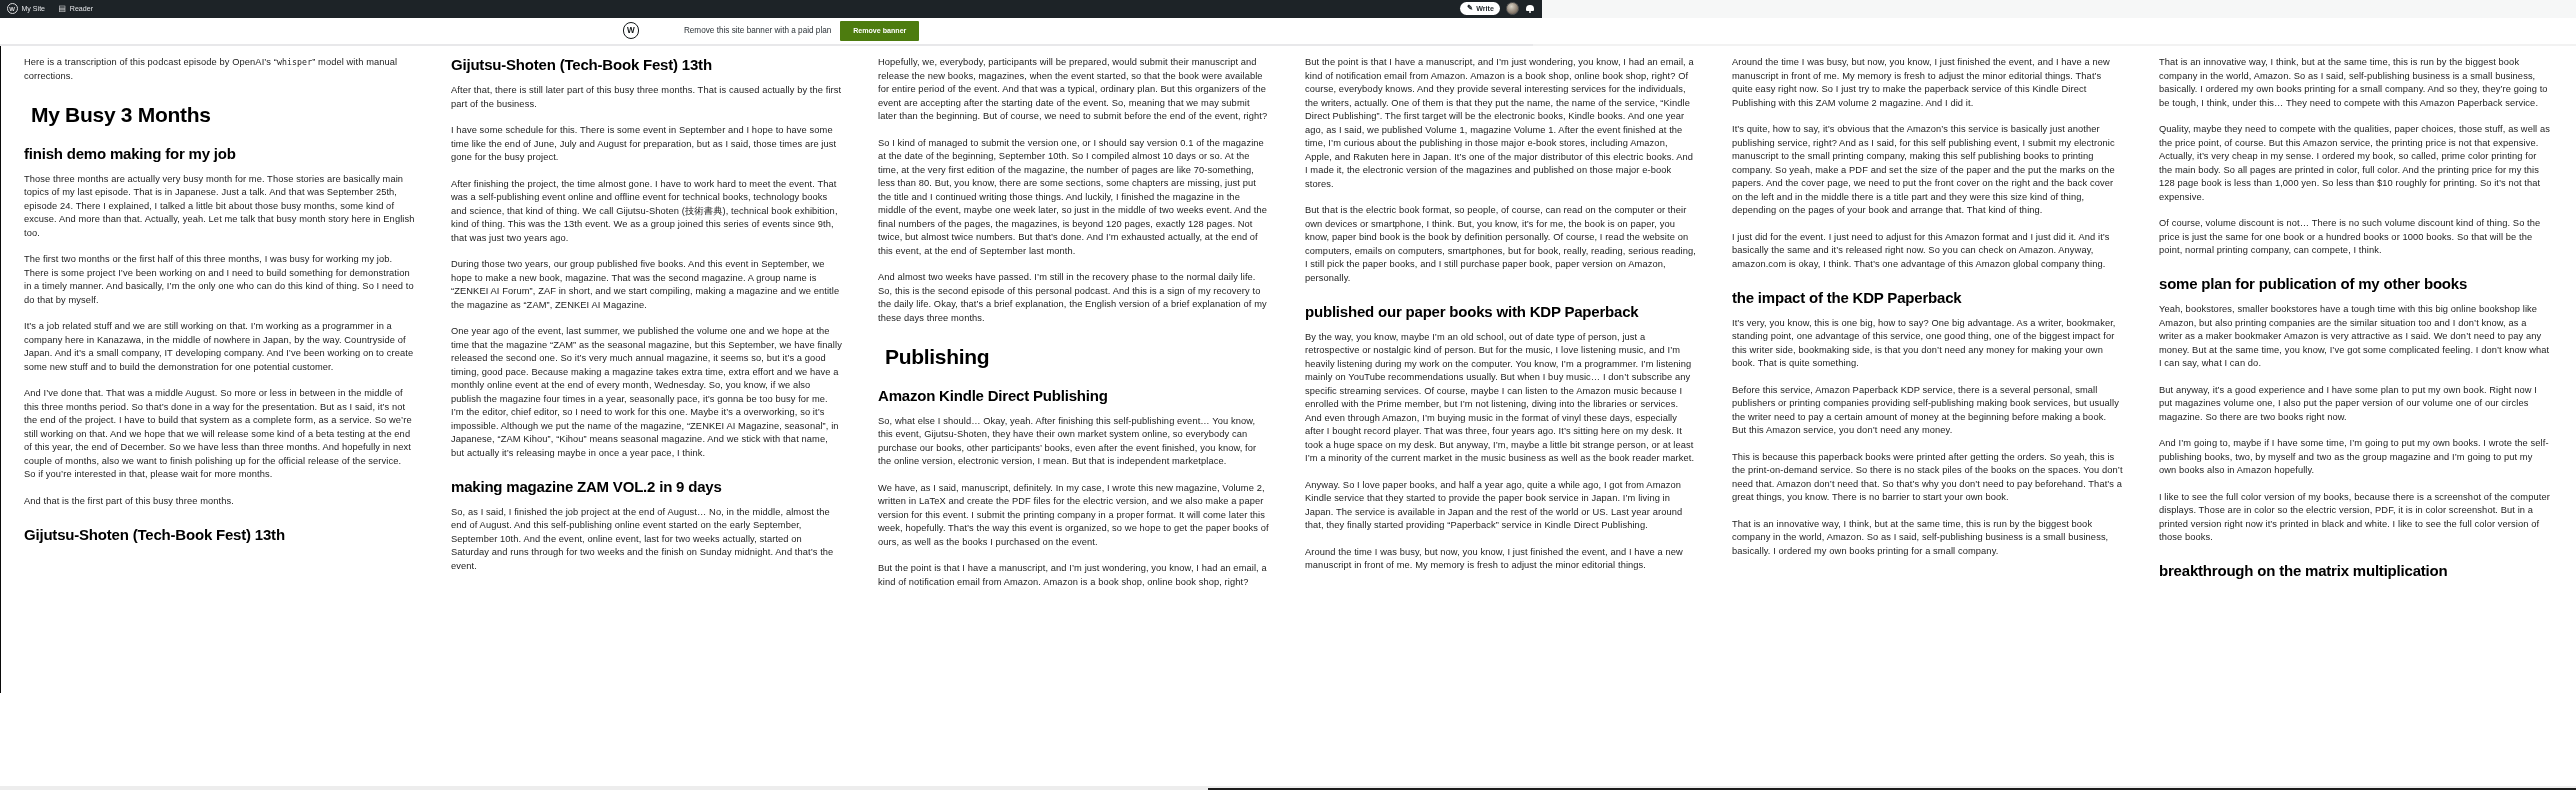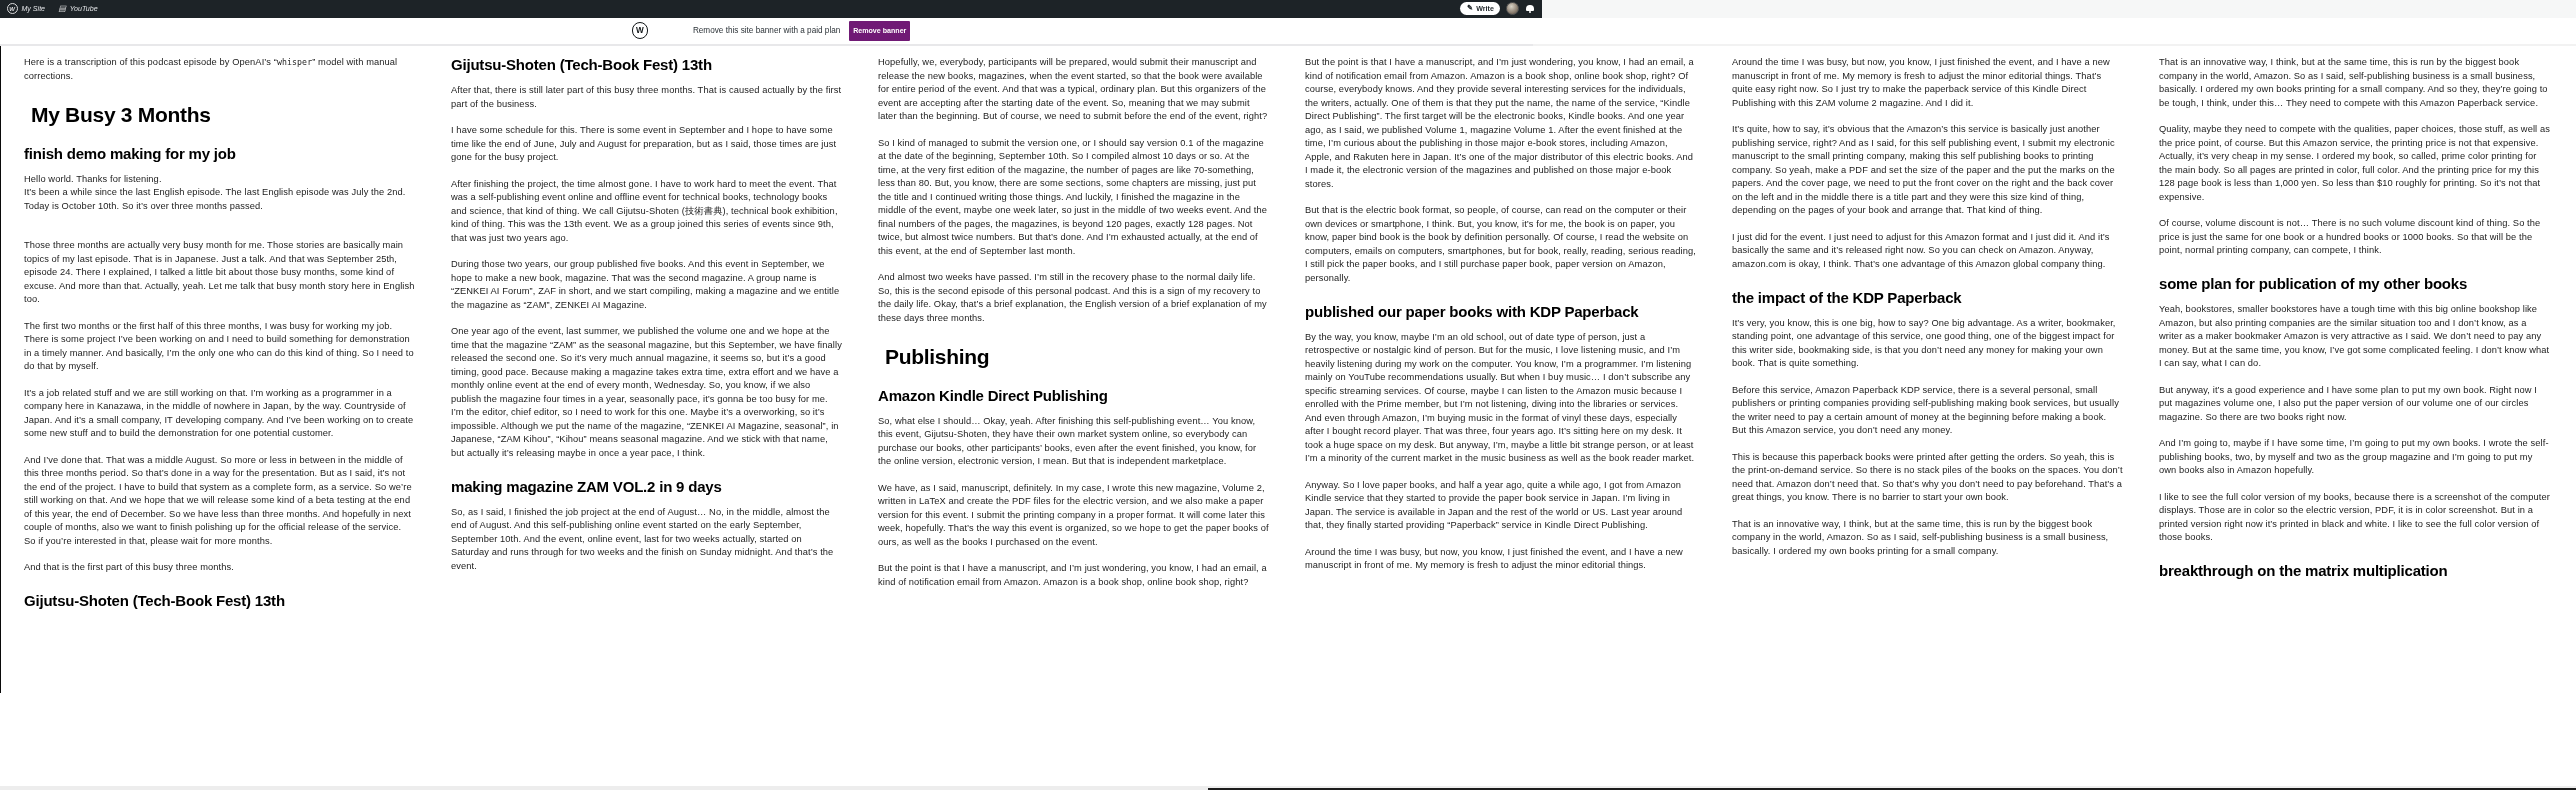--- a/index.html
+++ b/index.html
@@ -6,21 +6,21 @@
   body{
     position:relative;width:2576px;height:791px;overflow:hidden;
     background:#ffffff;font-family:"Liberation Sans",sans-serif;
   }
   
   .topbar{
     position:absolute;left:0;top:0;width:1542px;height:17.6px;
     background:#1d2327;display:flex;align-items:center;color:#dcdcde;
     font-size:7.1px;z-index:5;
   }
-  .tb-item{display:flex;align-items:center;gap:3.8px;padding:0 6.6px;height:100%;cursor:pointer;font-style:italic;}
+  .tb-item{display:flex;align-items:center;gap:3.8px;padding:0 6.6px;height:100%;cursor:pointer;}
   .tb-label{color:#e2e4e7;}
   .wp-badge{
     width:11px;height:11px;border:0.9px solid #dcdcde;border-radius:50%;
     display:flex;align-items:center;justify-content:center;
     font-weight:bold;font-size:6px;color:#dcdcde;box-sizing:border-box;
   }
   .reader-glyph{font-size:8.2px;line-height:1;color:#dcdcde;}
   .tb-spacer{flex:1;}
   .write-btn{
     display:flex;align-items:center;gap:3.3px;height:13px;padding:0 6.6px;
@@ -50,22 +50,22 @@
     position:absolute;left:0;top:17.6px;width:1542px;height:26px;background:#ffffff;
     display:flex;align-items:center;justify-content:center;gap:8.8px;
   }
   .banner-wp{
     width:16.5px;height:16.5px;border:1.3px solid #101517;border-radius:50%;
     display:flex;align-items:center;justify-content:center;
     font-weight:bold;font-size:8.2px;color:#101517;box-sizing:border-box;flex:0 0 auto;
   }
   .banner-text{font-size:8.2px;color:#2c3338;padding-left:36px;}
   .banner-btn{
-    background:#701a75;color:#ffffff;border:none;border-radius:1.1px;
-    font-size:7.1px;font-weight:600;padding:6px 4px;cursor:pointer;
+    background:#4d7c0f;color:#ffffff;border:none;border-radius:1.1px;
+    font-size:7.1px;font-weight:600;padding:6px 13px;cursor:pointer;
     font-family:"Liberation Sans",sans-serif;
   }
   .divider-left{position:absolute;top:44px;left:0;width:1533px;height:1.6px;background:#e8e8ea;}
   .divider-right{position:absolute;top:44px;left:1533px;right:0;height:1.6px;background:#f2f2f2;}
   
   .left-edge-line{position:absolute;left:0;top:46px;width:1.1px;height:647px;background:#0a0a0a;}
   .hscroll-track{position:absolute;left:0;right:0;bottom:0;height:5px;background:rgba(236,236,236,0.92);}
   .hscroll-thumb{position:absolute;left:1208px;right:0;bottom:0;height:3.3px;background:#1c1c1c;}
   
   .content{position:absolute;left:24px;top:56px;display:flex;gap:36px;}
@@ -89,21 +89,21 @@
 </head>
 <body>
 
 <div class="topbar">
   <div class="tb-item">
     <span class="wp-badge">W</span>
     <span class="tb-label">My Site</span>
   </div>
   <div class="tb-item">
     <span class="reader-glyph">▤</span>
-    <span class="tb-label">YouTube</span>
+    <span class="tb-label">Reader</span>
   </div>
   <div class="tb-spacer"></div>
   <button class="write-btn">
     <span class="write-glyph">✎</span>
     <span>Write</span>
   </button>
   <div class="avatar"></div>
   <div class="bell"></div>
 </div>
 <div class="topbar-right-fill"></div>
@@ -116,21 +116,20 @@
 <div class="divider-left"></div>
 <div class="divider-right"></div>
 
 <div class="left-edge-line"></div>
 
 <div class="content">
     <div class="col">
       <p><span>Here is a transcription of this podcast episode by OpenAI’s “</span><code>whisper</code><span>” model with manual corrections.</span></p>
       <h2><span>My Busy 3 Months</span></h2>
       <h3><span>finish demo making for my job</span></h3>
-      <p class="gap-after"><span>Hello world. Thanks for listening.</span><br><span>It’s been a while since the last English episode. The last English episode was July the 2nd. Today is October 10th. So it’s over three months passed.</span></p>
       <p><span>Those three months are actually very busy month for me. Those stories are basically main topics of my last episode. That is in Japanese. Just a talk. And that was September 25th, episode 24. There I explained, I talked a little bit about those busy months, some kind of excuse. And more than that. Actually, yeah. Let me talk that busy month story here in English too.</span></p>
       <p><span>The first two months or the first half of this three months, I was busy for working my job. There is some project I’ve been working on and I need to build something for demonstration in a timely manner. And basically, I’m the only one who can do this kind of thing. So I need to do that by myself.</span></p>
       <p><span>It’s a job related stuff and we are still working on that. I’m working as a programmer in a company here in Kanazawa, in the middle of nowhere in Japan, by the way. Countryside of Japan. And it’s a small company, IT developing company. And I’ve been working on to create some new stuff and to build the demonstration for one potential customer.</span></p>
       <p><span>And I’ve done that. That was a middle August. So more or less in between in the middle of this three months period. So that’s done in a way for the presentation. But as I said, it’s not the end of the project. I have to build that system as a complete form, as a service. So we’re still working on that. And we hope that we will release some kind of a beta testing at the end of this year, the end of December. So we have less than three months. And hopefully in next couple of months, also we want to finish polishing up for the official release of the service. So if you’re interested in that, please wait for more months.</span></p>
       <p><span>And that is the first part of this busy three months.</span></p>
       <h3><span>Gijutsu-Shoten (Tech-Book Fest) 13th</span></h3>
     </div>
     <div class="col">
       <h3><span>Gijutsu-Shoten (Tech-Book Fest) 13th</span></h3>
       <p><span>After that, there is still later part of this busy three months. That is caused actually by the first part of the business.</span></p>

